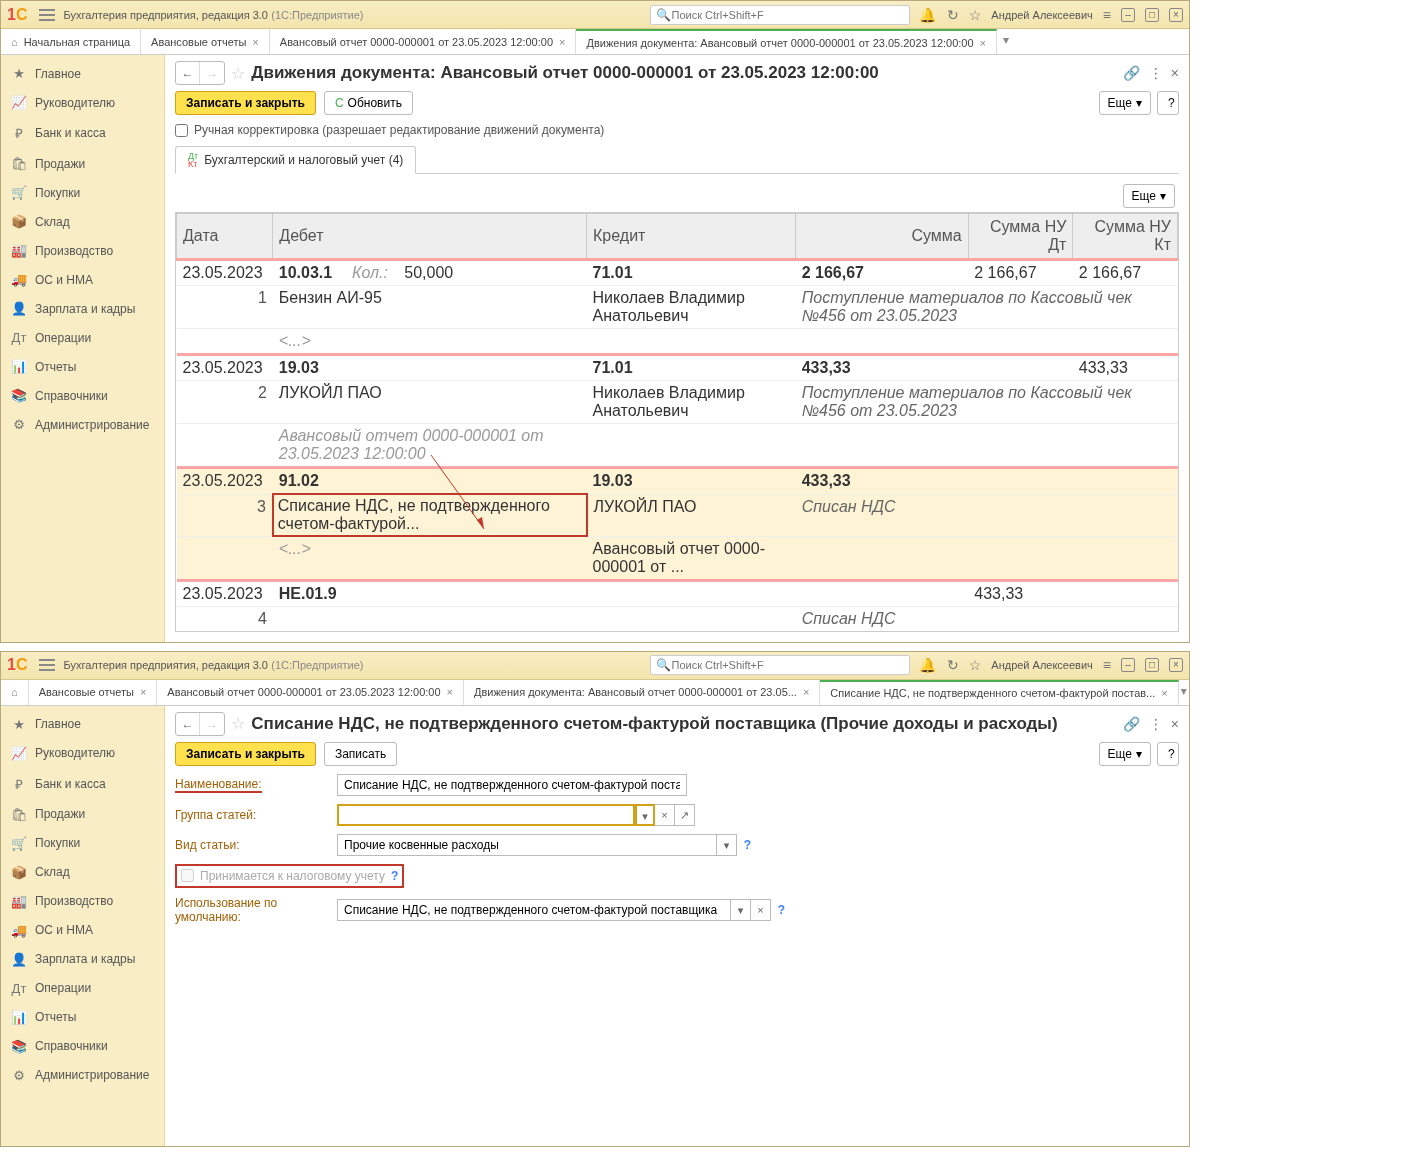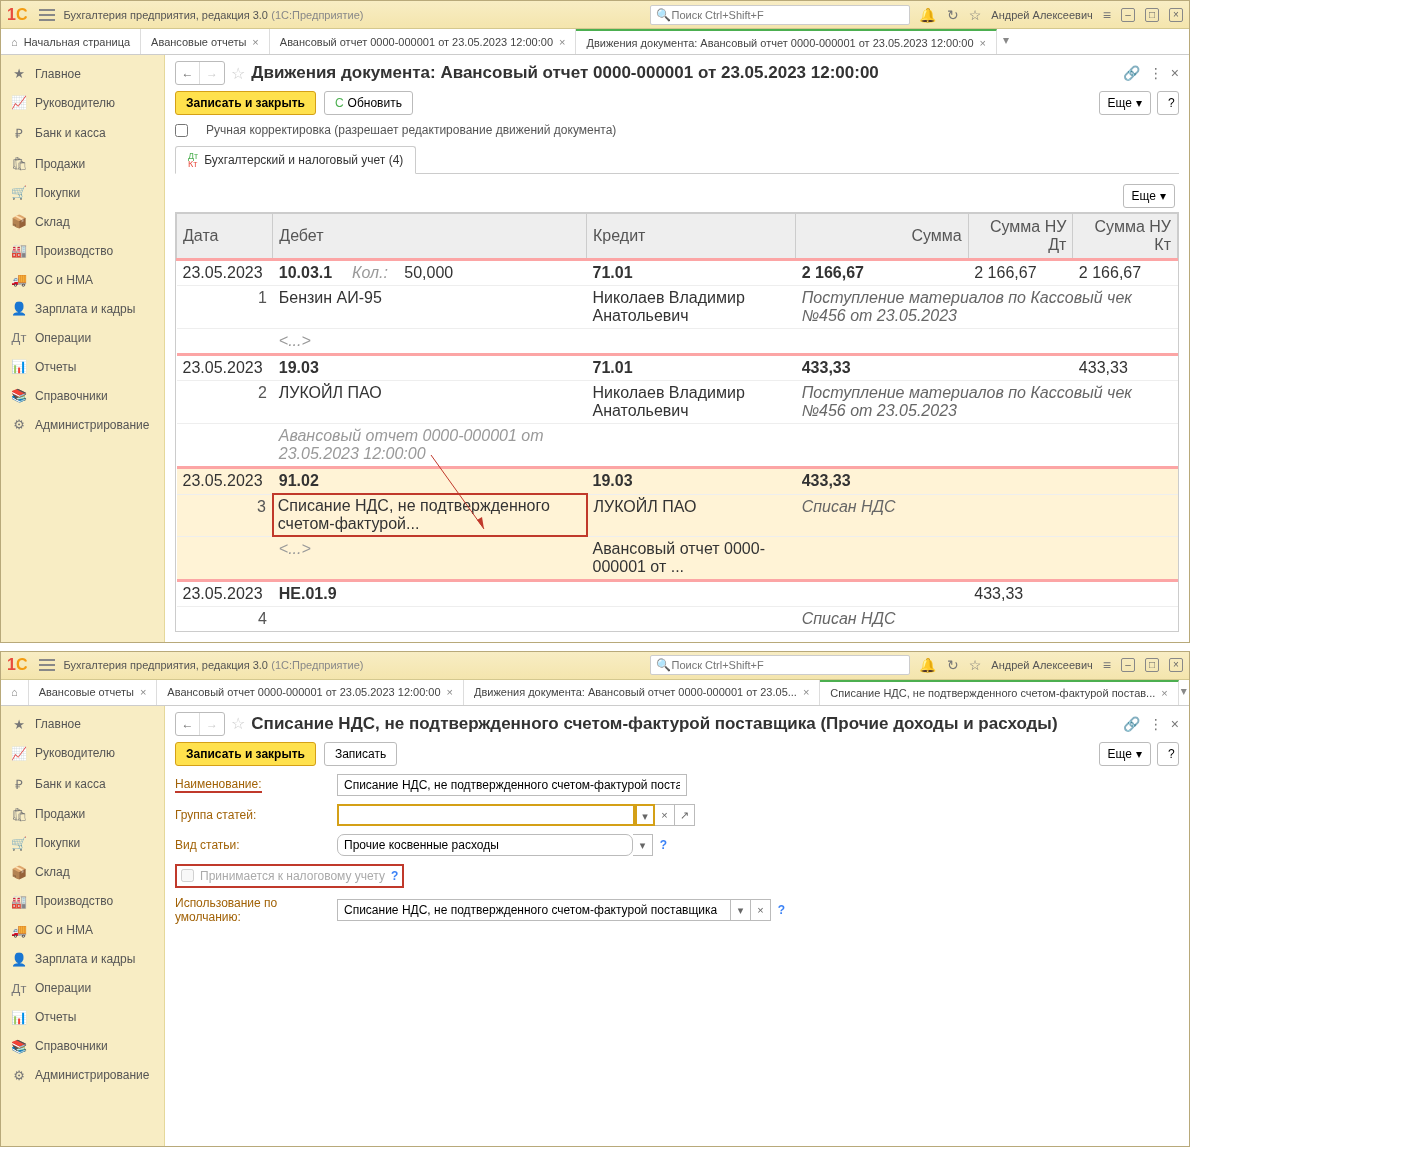--- a/index.html
+++ b/index.html
@@ -33,21 +33,21 @@
 .navbtn{width:24px;height:22px;text-align:center;line-height:22px;color:#666;border-right:1px solid #ddd}
 .navbtn:last-child{border-right:none}
 .star{color:#ccc;font-size:16px}
 .pagetitle{font-size:17px;font-weight:bold;color:#333}
 .pageactions{margin-left:auto;display:flex;gap:8px;color:#777}
 .toolbar{display:flex;align-items:center;gap:8px;margin-bottom:8px}
 .btn{border:1px solid #bbb;background:#fff;padding:4px 10px;border-radius:3px;font-size:12px;cursor:pointer;display:inline-flex;align-items:center;gap:4px}
 .btn.primary{background:#ffe14d;border-color:#d4a017;font-weight:bold}
 .btn.more{padding:4px 8px}
 .help{width:22px;text-align:center}
-.checkrow{display:flex;align-items:center;gap:18px;margin-bottom:8px;color:#555;font-size:12px}
+.checkrow{display:flex;align-items:center;gap:6px;margin-bottom:8px;color:#555;font-size:12px}
 .checkrow input{margin:0}
 .subtab{display:inline-flex;align-items:center;gap:6px;border:1px solid #ccc;border-bottom:1px solid #fff;padding:5px 12px;border-radius:3px 3px 0 0;background:#fff;position:relative;top:1px}
 .subtab-wrap{border-bottom:1px solid #ccc;margin-bottom:6px}
 .dtkt{font-size:9px;line-height:8px}
 .dt{color:#4caf50}
 .kt{color:#e84c3d}
 .tablearea{border:1px solid #ccc}
 .tabletools{display:flex;justify-content:flex-end;padding:4px}
 .grid{width:100%;border-collapse:collapse;font-size:16px}
 .grid th{background:#eee;border:1px solid #ccc;padding:4px 6px;text-align:left;font-weight:normal;color:#555}
@@ -457,21 +457,21 @@
         <div class="fgroup">
           <input class="finput goldborder" style="width: 298px;">
           <div class="fbtn goldborder" style="border-left:2px solid #d4a017">▾</div>
           <div class="fbtn">×</div>
           <div class="fbtn">↗</div>
         </div>
       </div>
       <div class="formrow">
         <span class="formlabel">Вид статьи:</span>
         <div class="fgroup">
-          <input class="finput" style="width: 296px; border-radius: 7px;" value="Прочие косвенные расходы">
+          <input class="finput" style="width: 380px;" value="Прочие косвенные расходы">
           <div class="fbtn">▾</div>
         </div>
         &nbsp;&nbsp;<span class="qmark">?</span>
       </div>
       <div class="formrow">
         <span class="redbox">
           <input type="checkbox" disabled="" style="">
           <span style="color:#aaa">Принимается к налоговому учету</span>
           <span class="qmark">?</span>
         </span>

